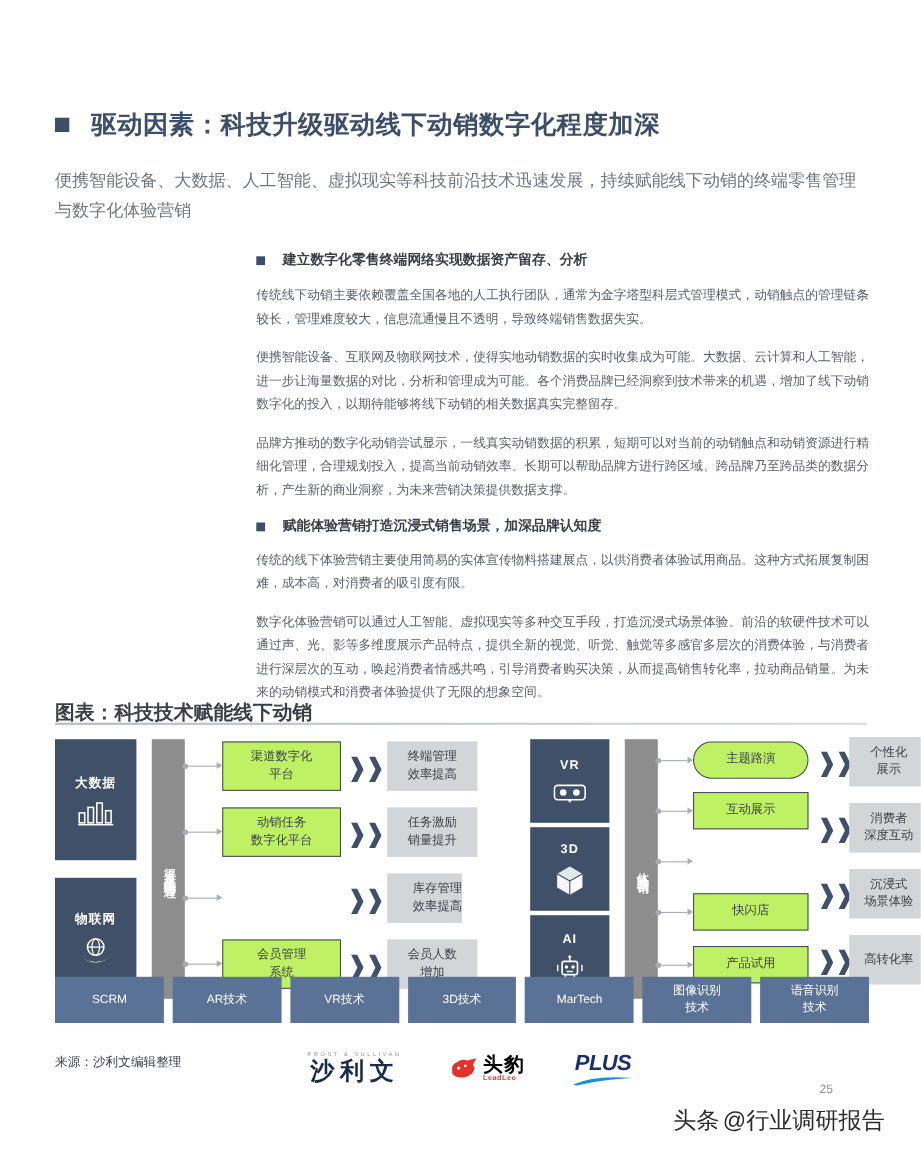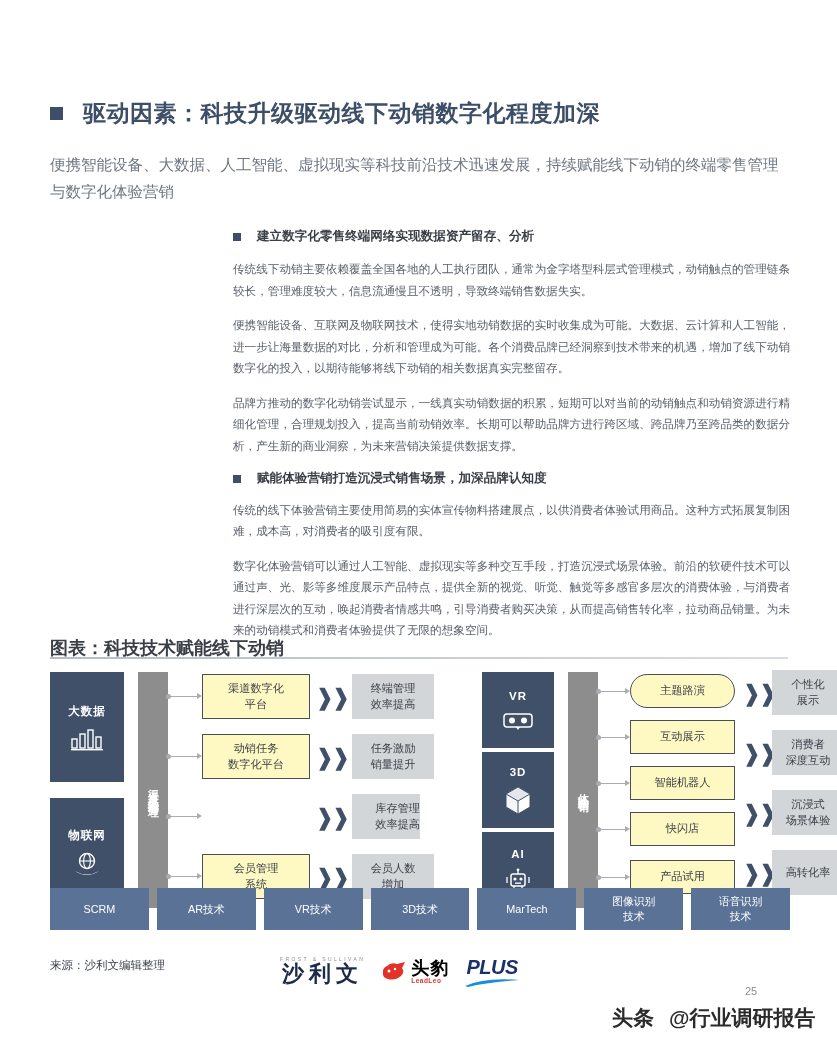--- a/index.html
+++ b/index.html
@@ -45,21 +45,21 @@
 
   .vbar {
     background: #8d8d8d; color: #ffffff; display: flex; align-items: center; justify-content: center;
   }
   .vbar span {
     writing-mode: vertical-rl; text-orientation: upright;
     font-size: 11px; font-weight: bold; letter-spacing: 3px;
   }
 
   .wbox {
-    background: #fef9c3; border: 1.3px solid #4a4f57; color: #3a3f47;
+    background: #bef264; border: 1.3px solid #4a4f57; color: #3a3f47;
     display: flex; align-items: center; justify-content: center; text-align: center;
     font-size: 11.2px; line-height: 1.38;
   }
   .gbox {
     background: #d3d6d9; color: #3a3f47;
     display: flex; align-items: center; justify-content: center; text-align: center;
     font-size: 11.2px; line-height: 1.38;
   }
   .chev { position: absolute; color: #3f5068; font-size: 23px; font-weight: bold; line-height: 1; letter-spacing: -3px; }
 
@@ -72,33 +72,33 @@
 
   
   .techrow { position: absolute; left: 50px; top: 888px; width: 740px; height: 42px; display: flex; gap: 8px; }
   .techchip {
     flex: 1; background: #5a7296; color: #ffffff; font-size: 10.8px;
     display: flex; align-items: center; justify-content: center; text-align: center; line-height: 1.35;
   }
 
   
   .source { position: absolute; left: 50px; top: 958px; font-size: 11.5px; color: #3a3f47; }
-  .logos { position: absolute; left: 280px; top: 950px; width: 330px; height: 42px; display: flex; align-items: center; gap: 16px; }
+  .logos { position: absolute; left: 280px; top: 950px; width: 330px; height: 42px; display: flex; align-items: center; gap: 44px; }
   .logo-frost { display: flex; flex-direction: column; align-items: center; }
   .logo-frost .fs-top { font-size: 5px; letter-spacing: 2.4px; color: #8b8f96; white-space: nowrap; }
   .logo-frost .fs-cn { font-size: 22px; font-weight: bold; color: #1c2a4a; letter-spacing: 5px; line-height: 1.05; }
   .logo-leadleo { display: flex; align-items: center; gap: 4px; }
   .logo-leadleo .ll-cn { display: flex; flex-direction: column; align-items: flex-start; }
   .logo-leadleo .ll-main { font-size: 18px; font-weight: bold; color: #000000; letter-spacing: 1px; line-height: 1; }
   .logo-leadleo .ll-sub { font-size: 6.5px; font-weight: bold; color: #e2332a; letter-spacing: 0.5px; }
   .logo-plus { font-size: 20px; font-weight: bold; color: #1b2f6b; letter-spacing: -0.5px; font-style: italic; }
 
   .pagenum { position: absolute; left: 745px; top: 985px; font-size: 11px; color: #8b8f96; }
-  .watermark { position: absolute; left: 612px; top: 1004px; display: flex; align-items: center; gap: 15px;
-               font-size: 21px; font-weight: bold; color: #2b2b2b; white-space: nowrap; }
+  .watermark { position: absolute; left: 612px; top: 1004px; display: flex; align-items: center; gap: 3px;
+               font-size: 21px; font-weight: normal; color: #2b2b2b; white-space: nowrap; }
 </style>
 </head>
 <body>
 
 <div class="page-header">
   <div class="hdr-bullet"></div>
   <div class="hdr-title">驱动因素：科技升级驱动线下动销数字化程度加深</div>
 </div>
 <div class="page-subtitle">便携智能设备、大数据、人工智能、虚拟现实等科技前沿技术迅速发展，持续赋能线下动销的终端零售管理与数字化体验营销</div>
 
@@ -242,23 +242,20 @@
   <div class="vbar" style="position:absolute;left:518px;top:2px;width:30px;height:236px;">
     <span>体验营销</span>
   </div>
 
   <div class="wbox" style="position:absolute;left:580px;top:4px;width:105px;height:34px;border-radius:17px;">
     <span>主题路演</span>
   </div>
   <div class="wbox" style="position:absolute;left:580px;top:50px;width:105px;height:34px;">
     <span>互动展示</span>
   </div>
-  <div class="wbox" style="position:absolute;left:580px;top:96px;width:105px;height:34px;">
-    <span>智能机器人</span>
-  </div>
   <div class="wbox" style="position:absolute;left:580px;top:142px;width:105px;height:34px;">
     <span>快闪店</span>
   </div>
   <div class="wbox" style="position:absolute;left:580px;top:190px;width:105px;height:34px;">
     <span>产品试用</span>
   </div>
 
   <div class="conn-dot" style="left:546px;top:19px;"></div>
   <div class="connector" style="left:550px;top:21px;width:25px;"></div>
   <div class="conn-head" style="left:575px;top:18px;"></div>

